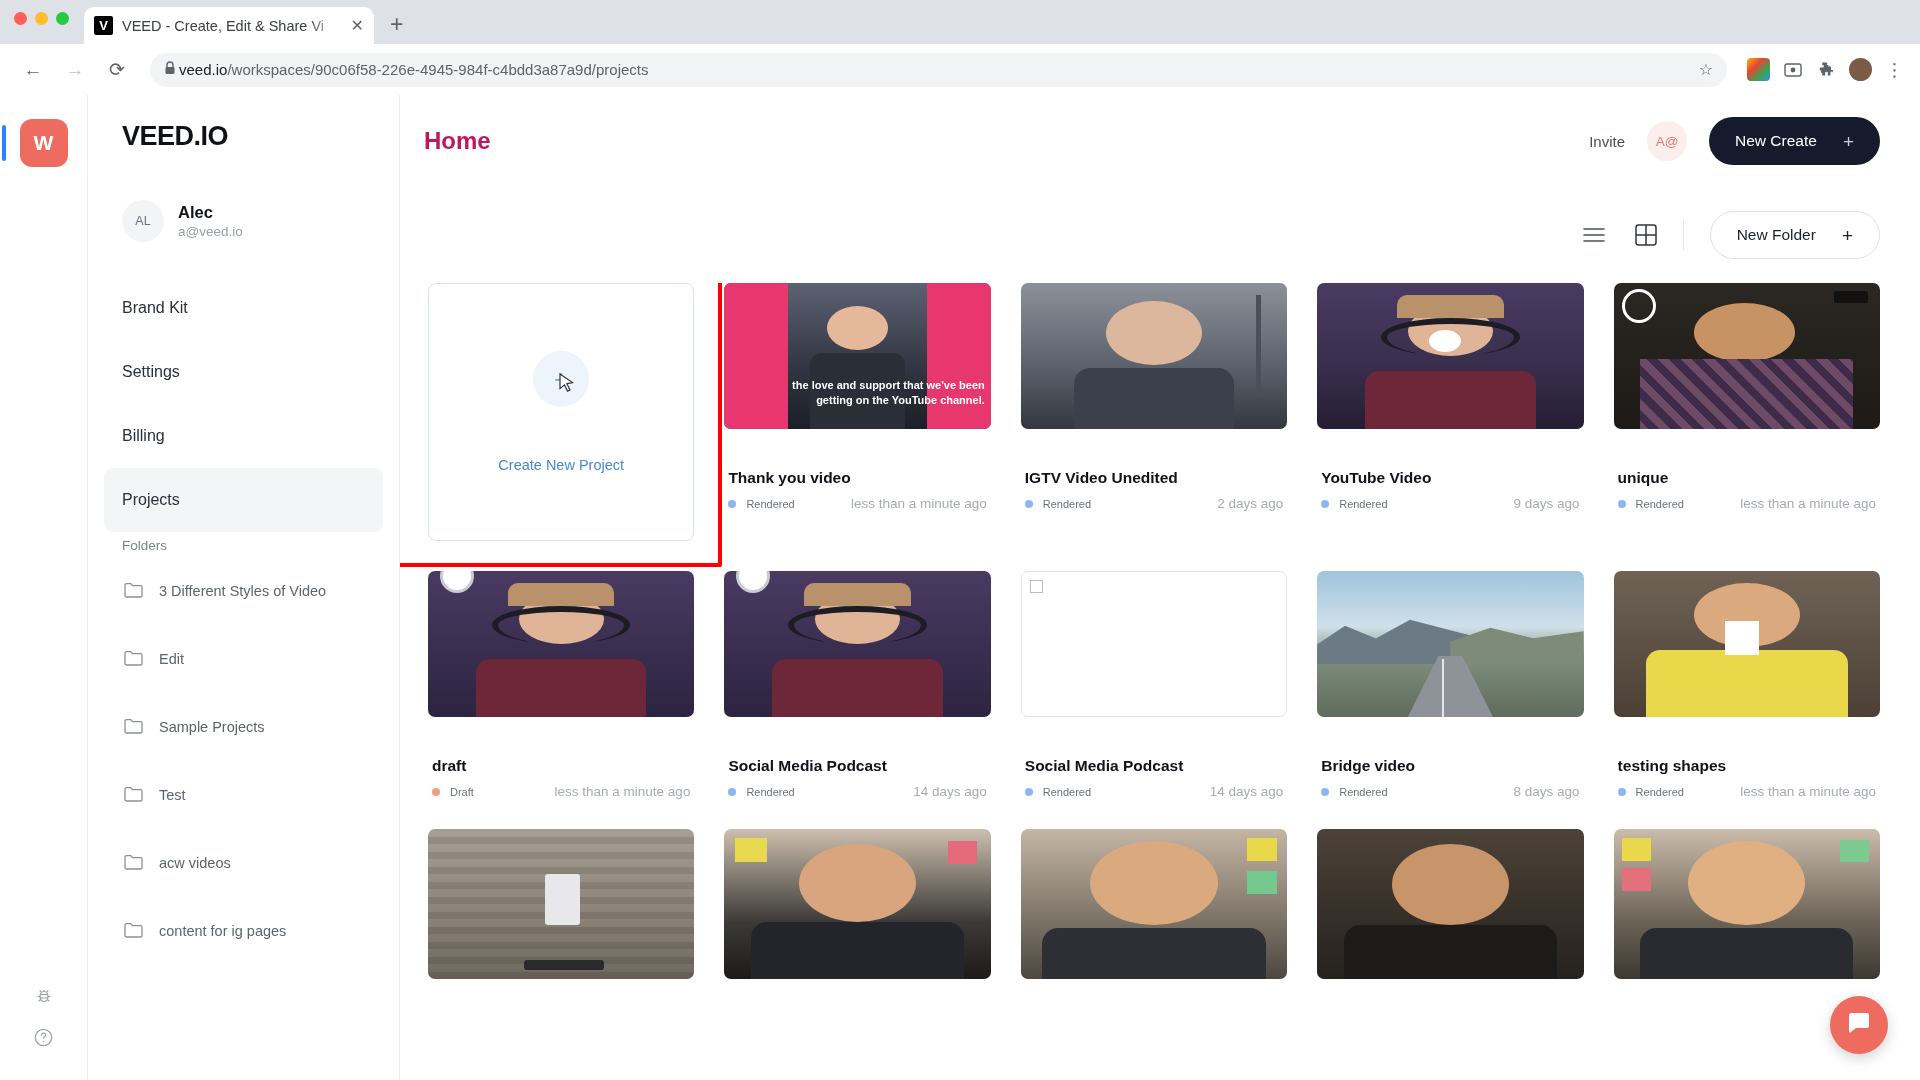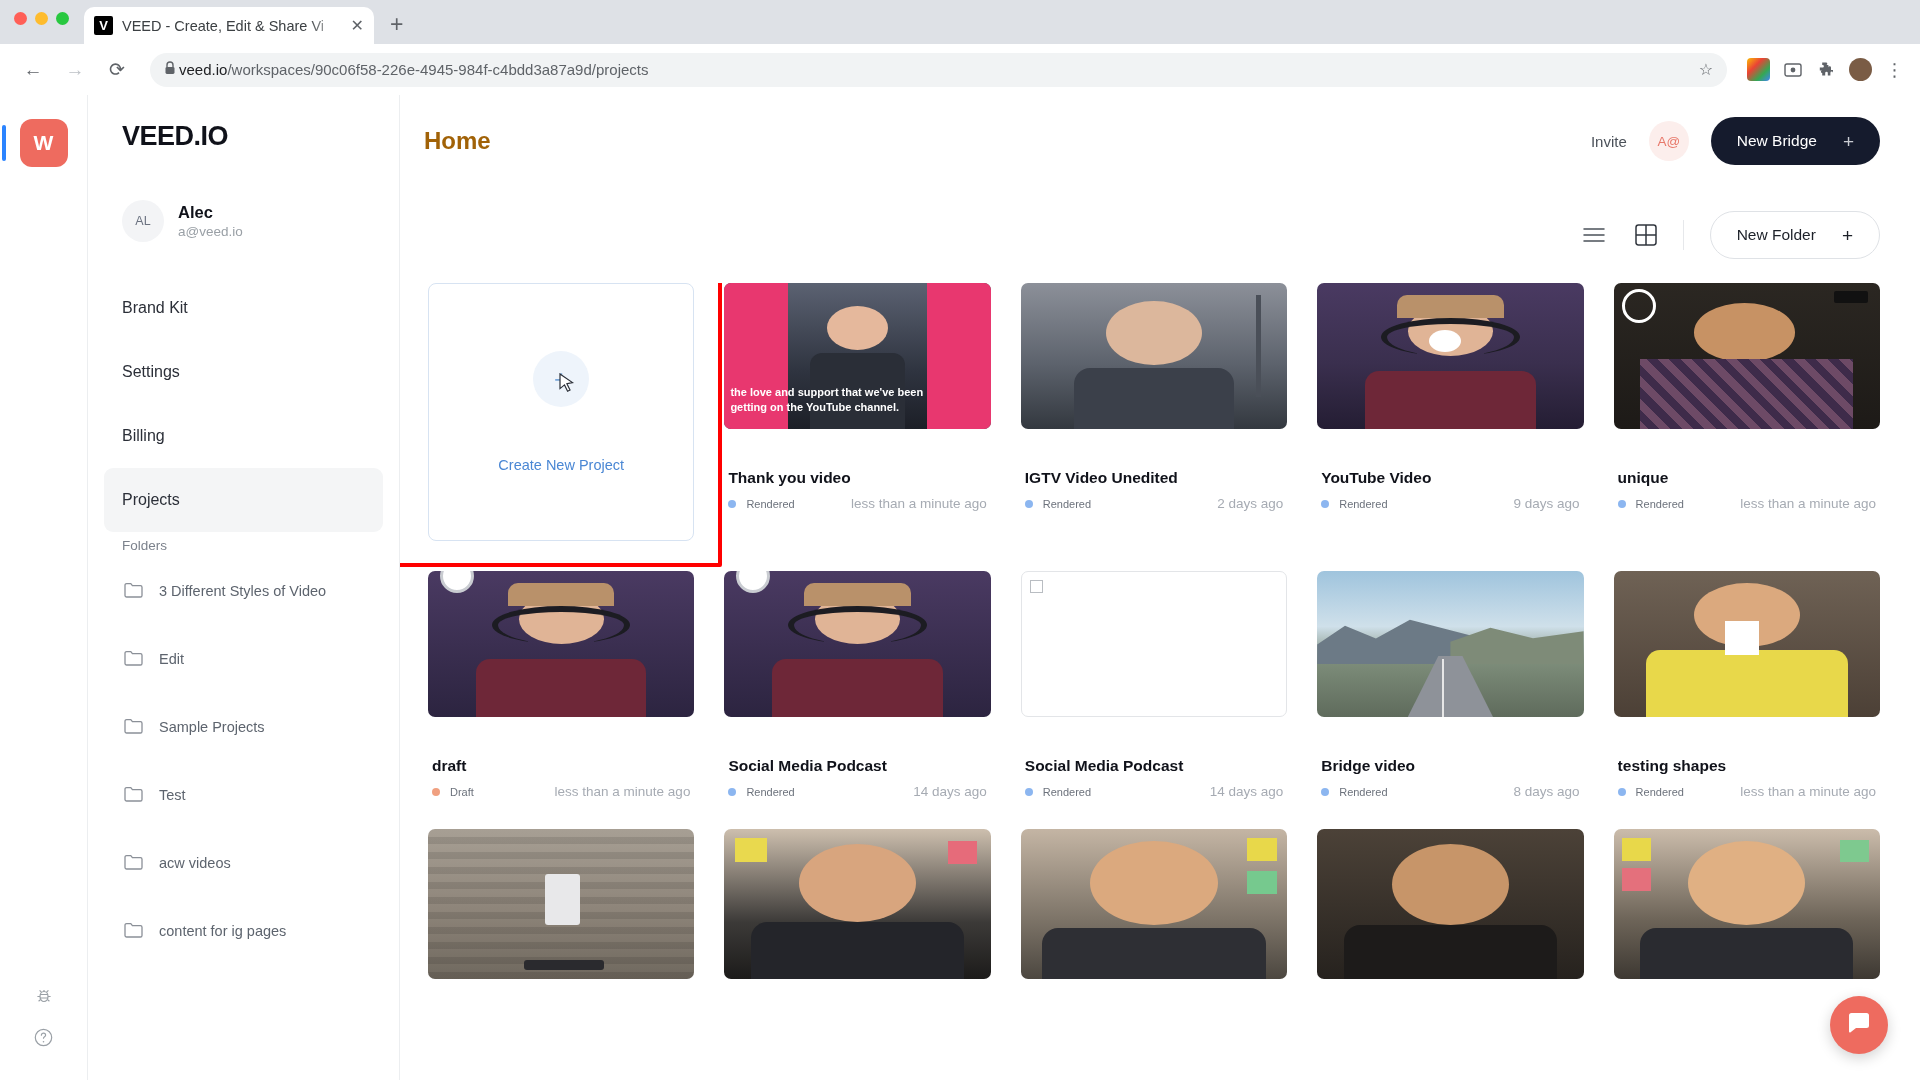--- a/index.html
+++ b/index.html
@@ -72,21 +72,21 @@
   .navitem { height:64px; display:flex; align-items:center; padding:0 18px; border-radius:9px;
              font-size:16px; color:#2b2f38; cursor:pointer; }
   .navitem.active { background:#f4f5f6; }
   .folders-label { font-size:13.5px; color:#7c828c; padding:6px 0 4px 18px; }
   .folderitem { height:68px; display:flex; align-items:center; gap:16px; padding:0 18px 0 20px;
                 font-size:14.5px; color:#5d646e; cursor:pointer; border-radius:9px; }
   .folderitem svg { flex:none; }
 
   .main { flex:1; display:flex; flex-direction:column; background:#fff; overflow:hidden; position:relative;}
   .topbar { height:92px; display:flex; align-items:center; padding:0 40px 0 24px; flex:none; }
-  .page-title { font-size:24px; font-weight:700; color:#a16207; }
+  .page-title { font-size:24px; font-weight:700; color:#be185d; }
   .topbar-right { margin-left:auto; display:flex; align-items:center; gap:22px; }
   .invite { font-size:15px; color:#4b5159; cursor:pointer; }
   .member-av { width:40px; height:40px; border-radius:50%; background:#fceeec; color:#e8796b;
                font-size:13.5px; display:flex; align-items:center; justify-content:center; cursor:pointer;}
   .btn-dark { height:48px; border-radius:24px; background:#151b2d; color:#fff; display:flex;
               align-items:center; gap:26px; padding:0 26px; font-size:15.5px; cursor:pointer; }
   .btn-dark .plus { font-size:19px; color:#c9ccd3; line-height:1; }
 
   .toolrow { height:96px; display:flex; align-items:center; padding:0 40px 0 0; justify-content:flex-end;
              gap:0; flex:none; }
@@ -123,21 +123,21 @@
   .cursor-ic { position:absolute; left:26px; top:22px; }
   .create-label { margin-top:50px; font-size:14.5px; color:#4a87d4; }
 
   .chat-bubble { position:absolute; right:32px; bottom:26px; width:58px; height:58px; border-radius:50%;
                  background:#ee6b5f; display:flex; align-items:center; justify-content:center; cursor:pointer;
                  box-shadow:0 4px 14px rgba(0,0,0,0.18); }
 
   
   .ph-pink { position:absolute; inset:0; background:#e8376f; }
   .ph-center { position:absolute; left:24%; top:0; width:52%; height:100%; }
-  .cap { position:absolute; left:0; right:0; bottom:14px; text-align:left; font-size:11px;
+  .cap { position:absolute; left:0; right:0; bottom:21px; text-align:right; font-size:11px;
          font-weight:700; color:#fff; line-height:1.35; padding:0 6px; }
   .overlay-ring { position:absolute; left:10px; top:8px; width:36px; height:36px; border-radius:50%;
                   border:3px solid #fff; }
   .overlay-ellipse { position:absolute; width:32px; height:22px; border-radius:50%; background:#fff; }
   .overlay-square { position:absolute; width:34px; height:34px; background:#fff; }
   .partial-top { position:absolute; left:12px; top:-12px; width:34px; height:34px; border-radius:50%;
                  border:3px solid #c9ccd1; background:#fff; }
   .blank-thumb { background:#fff; border:1px solid #e3e5e8; }
   .blank-broken { position:absolute; left:8px; top:8px; width:13px; height:13px; border:1px solid #b9bdc2; }
 </style>
@@ -281,21 +281,21 @@
     </div>
 
     <div class="main">
 
       <div class="topbar">
         <div class="page-title">Home</div>
         <div class="topbar-right">
           <span class="invite">Invite</span>
           <span class="member-av">A@</span>
           <div class="btn-dark">
-            <span>New Bridge</span>
+            <span>New Create</span>
             <span class="plus">+</span>
           </div>
         </div>
       </div>
 
       <div class="toolrow">
         <div class="viewtoggle">
           <span class="vt-ic">
             <svg width="22" height="16" viewBox="0 0 22 16" stroke="#4b5159" stroke-width="1.5" stroke-linecap="round">
                 <path d="M1 2h20M1 8h20M1 14h20"></path>

